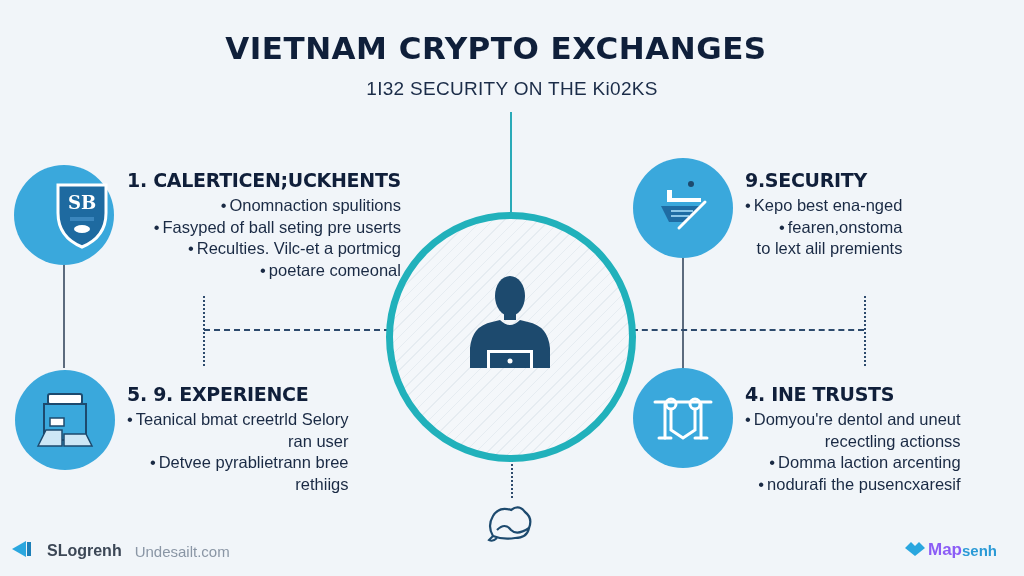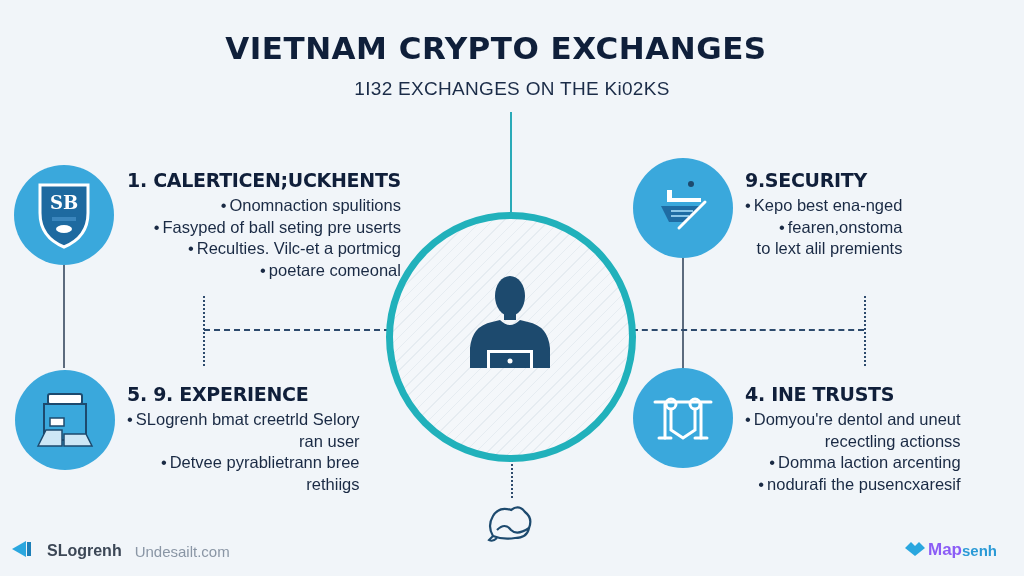--- a/index.html
+++ b/index.html
@@ -42,21 +42,21 @@
   .footer-left .brand { font-weight: 700; color: #3c4756; font-size: 16px; }
   .footer-left .rest { color: #8a96a5; font-size: 15px; }
   .footer-right { left: 905px; top: 540px; display: flex; align-items: center; gap: 3px; }
   .footer-right .m { font-weight: 700; color: #8b5cf6; font-size: 17px; }
   .footer-right .s { font-weight: 700; color: #2b9ad6; font-size: 15px; }
 </style>
 </head>
 <body>
 
 <div class="abs title">VIETNAM CRYPTO EXCHANGES</div>
-<div class="abs subtitle">1I32 EXCHANGES ON THE Ki02KS</div>
+<div class="abs subtitle">1I32 SECURITY ON THE Ki02KS</div>
 <div class="abs vline-top"></div>
 
 <div class="abs solid-v" style="left:63px; top:265px; height:103px;"></div>
 <div class="abs solid-v" style="left:682px; top:258px; height:110px;"></div>
 <div class="abs dotted-v" style="left:203px; top:296px; height:70px;"></div>
 <div class="abs dotted-h" style="left:204px; top:329px; width:186px;"></div>
 <div class="abs dotted-h" style="left:632px; top:329px; width:232px;"></div>
 <div class="abs dotted-v" style="left:864px; top:296px; height:70px;"></div>
 <div class="abs dotted-v" style="left:511px; top:448px; height:50px;"></div>
 
@@ -73,21 +73,21 @@
 </div>
 
 <div class="abs" style="left:483px; top:496px; width:56px; height:50px;">
   <svg width="56" height="50" viewBox="0 0 56 50">
     <path d="M10 40 Q4 30 10 20 Q16 10 28 14 Q36 8 42 16 Q50 22 46 32 Q44 42 32 42 Q20 44 10 40 Z" fill="none" stroke="#1d4a6e" stroke-width="2.2"></path>
     <path d="M14 34 Q22 26 28 34 Q34 40 46 32" fill="none" stroke="#1d4a6e" stroke-width="2.2"></path>
     <path d="M10 40 L6 44 Q10 46 14 42" fill="none" stroke="#1d4a6e" stroke-width="2"></path>
   </svg>
 </div>
 
-<div class="abs icon-circle" style="left:14px; top:165px;">
+<div class="abs icon-circle" style="left:14px; top:165px;justify-content:flex-end;">
   <svg width="64" height="72" viewBox="0 0 64 72">
     <path d="M8 6 L56 6 L56 34 Q56 58 32 68 Q8 58 8 34 Z" fill="#1e6aa0" stroke="#ffffff" stroke-width="3"></path>
     <text x="32" y="30" text-anchor="middle" font-family="DejaVu Serif, serif" font-weight="700" font-size="18" fill="#ffffff">SB</text>
     <rect x="20" y="38" width="24" height="4" fill="#3b86bd"></rect>
     <ellipse cx="32" cy="50" rx="8" ry="4" fill="#ffffff"></ellipse>
   </svg>
 </div>
 <div class="abs" style="left:127px; top:169px;">
   <div class="block-title">1. CALERTICEN;UCKHENTS</div>
   <div class="bullets" style="margin-top:4px;">
@@ -123,21 +123,21 @@
     <rect x="16" y="4" width="34" height="10" rx="2" fill="#ffffff" stroke="#1d4a6e" stroke-width="2"></rect>
     <path d="M12 14 L54 14 L54 50 L12 50 Z" fill="none" stroke="#1d4a6e" stroke-width="2"></path>
     <rect x="18" y="28" width="14" height="8" fill="#ffffff" stroke="#1d4a6e" stroke-width="1.5"></rect>
     <path d="M6 56 L14 40 L30 40 L30 56 Z" fill="#cde7f6" stroke="#1d4a6e" stroke-width="1.5"></path>
     <path d="M32 56 L32 44 L54 44 L60 56 Z" fill="#cde7f6" stroke="#1d4a6e" stroke-width="1.5"></path>
   </svg>
 </div>
 <div class="abs" style="left:127px; top:383px;">
   <div class="block-title">5. 9. EXPERIENCE</div>
   <div class="bullets" style="margin-top:4px;">
-    <div class="li">SLogrenh bmat creetrld Selory</div>
+    <div class="li">Teanical bmat creetrld Selory</div>
     <div class="cont">ran user</div>
     <div class="li">Detvee pyrablietrann bree</div>
     <div class="cont">rethiigs</div>
   </div>
 </div>
 
 <div class="abs icon-circle" style="left:633px; top:368px;">
   <svg width="64" height="56" viewBox="0 0 64 56">
     <g fill="none" stroke="#ffffff" stroke-width="3" stroke-linecap="round">
       <line x1="4" y1="12" x2="60" y2="12"></line>

